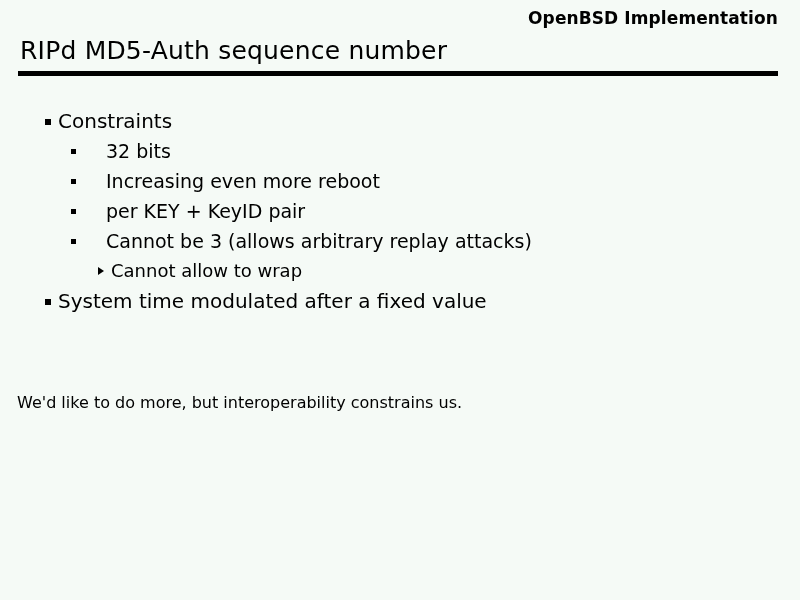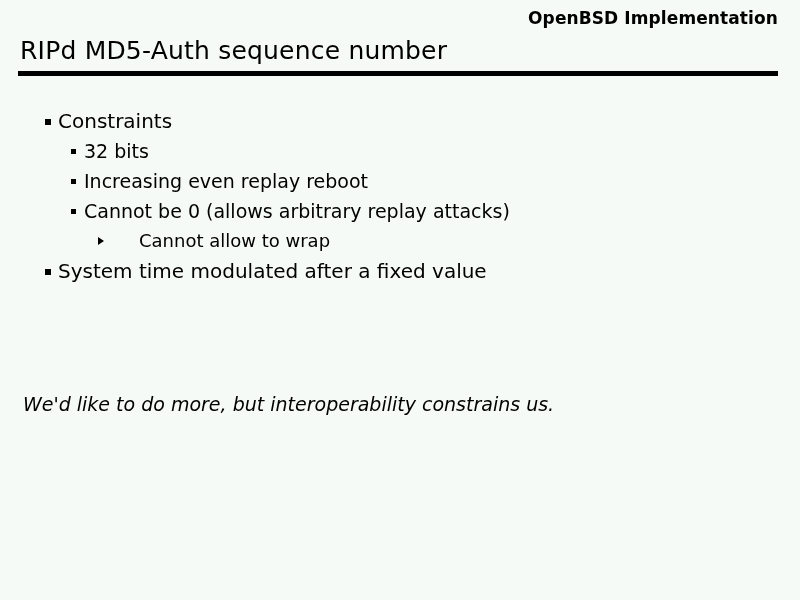--- a/index.html
+++ b/index.html
@@ -61,22 +61,22 @@
     left: 0;
     width: 648px;
   }
   .bullet-row {
     display: flex;
     align-items: flex-start;
     line-height: 30px;
     min-height: 30px;
   }
   .bullet-row.level-1 { padding-left: 44px; }
-  .bullet-row.level-2 { padding-left: 70px; }
-  .bullet-row.level-3 { padding-left: 97px; gap: 28px; }
+  .bullet-row.level-2 { padding-left: 70px; gap: 22px; }
+  .bullet-row.level-3 { padding-left: 97px; }
 
   .bullet-marker {
     flex: 0 0 auto;
     display: inline-block;
     position: relative;
   }
   .level-1 .bullet-marker {
     width: 14px;
     height: 30px;
   }
@@ -122,24 +122,23 @@
     white-space: nowrap;
   }
   .level-1 .bullet-text { font-size: 20px; }
   .level-2 .bullet-text { font-size: 19px; }
   .level-3 .bullet-text { font-size: 18px; }
 
   
   .closing-note {
     position: absolute;
     top: 393px;
-    left: 23px;
-    font-size: 19px;
+    left: 17px;
+    font-size: 16px;
     white-space: nowrap;
-    font-style: italic;
   }
 </style>
 </head>
 <body>
 
 <div class="slide">
 
   <div class="slide-header">OpenBSD Implementation</div>
 
   <div class="slide-title">RIPd MD5-Auth sequence number</div>
@@ -153,27 +152,31 @@
       <span class="bullet-text">Constraints</span>
     </div>
 
     <div class="bullet-row level-2">
       <span class="bullet-marker"></span>
       <span class="bullet-text">32 bits</span>
     </div>
 
     <div class="bullet-row level-2">
       <span class="bullet-marker"></span>
-      <span class="bullet-text">Increasing even replay reboot</span>
+      <span class="bullet-text">Increasing even more reboot</span>
     </div>
-
 
     <div class="bullet-row level-2">
       <span class="bullet-marker"></span>
-      <span class="bullet-text">Cannot be 0 (allows arbitrary replay attacks)</span>
+      <span class="bullet-text">per KEY + KeyID pair</span>
+    </div>
+
+    <div class="bullet-row level-2">
+      <span class="bullet-marker"></span>
+      <span class="bullet-text">Cannot be 3 (allows arbitrary replay attacks)</span>
     </div>
 
     <div class="bullet-row level-3">
       <span class="bullet-marker"></span>
       <span class="bullet-text">Cannot allow to wrap</span>
     </div>
 
     <div class="bullet-row level-1">
       <span class="bullet-marker"></span>
       <span class="bullet-text">System time modulated after a fixed value</span>

